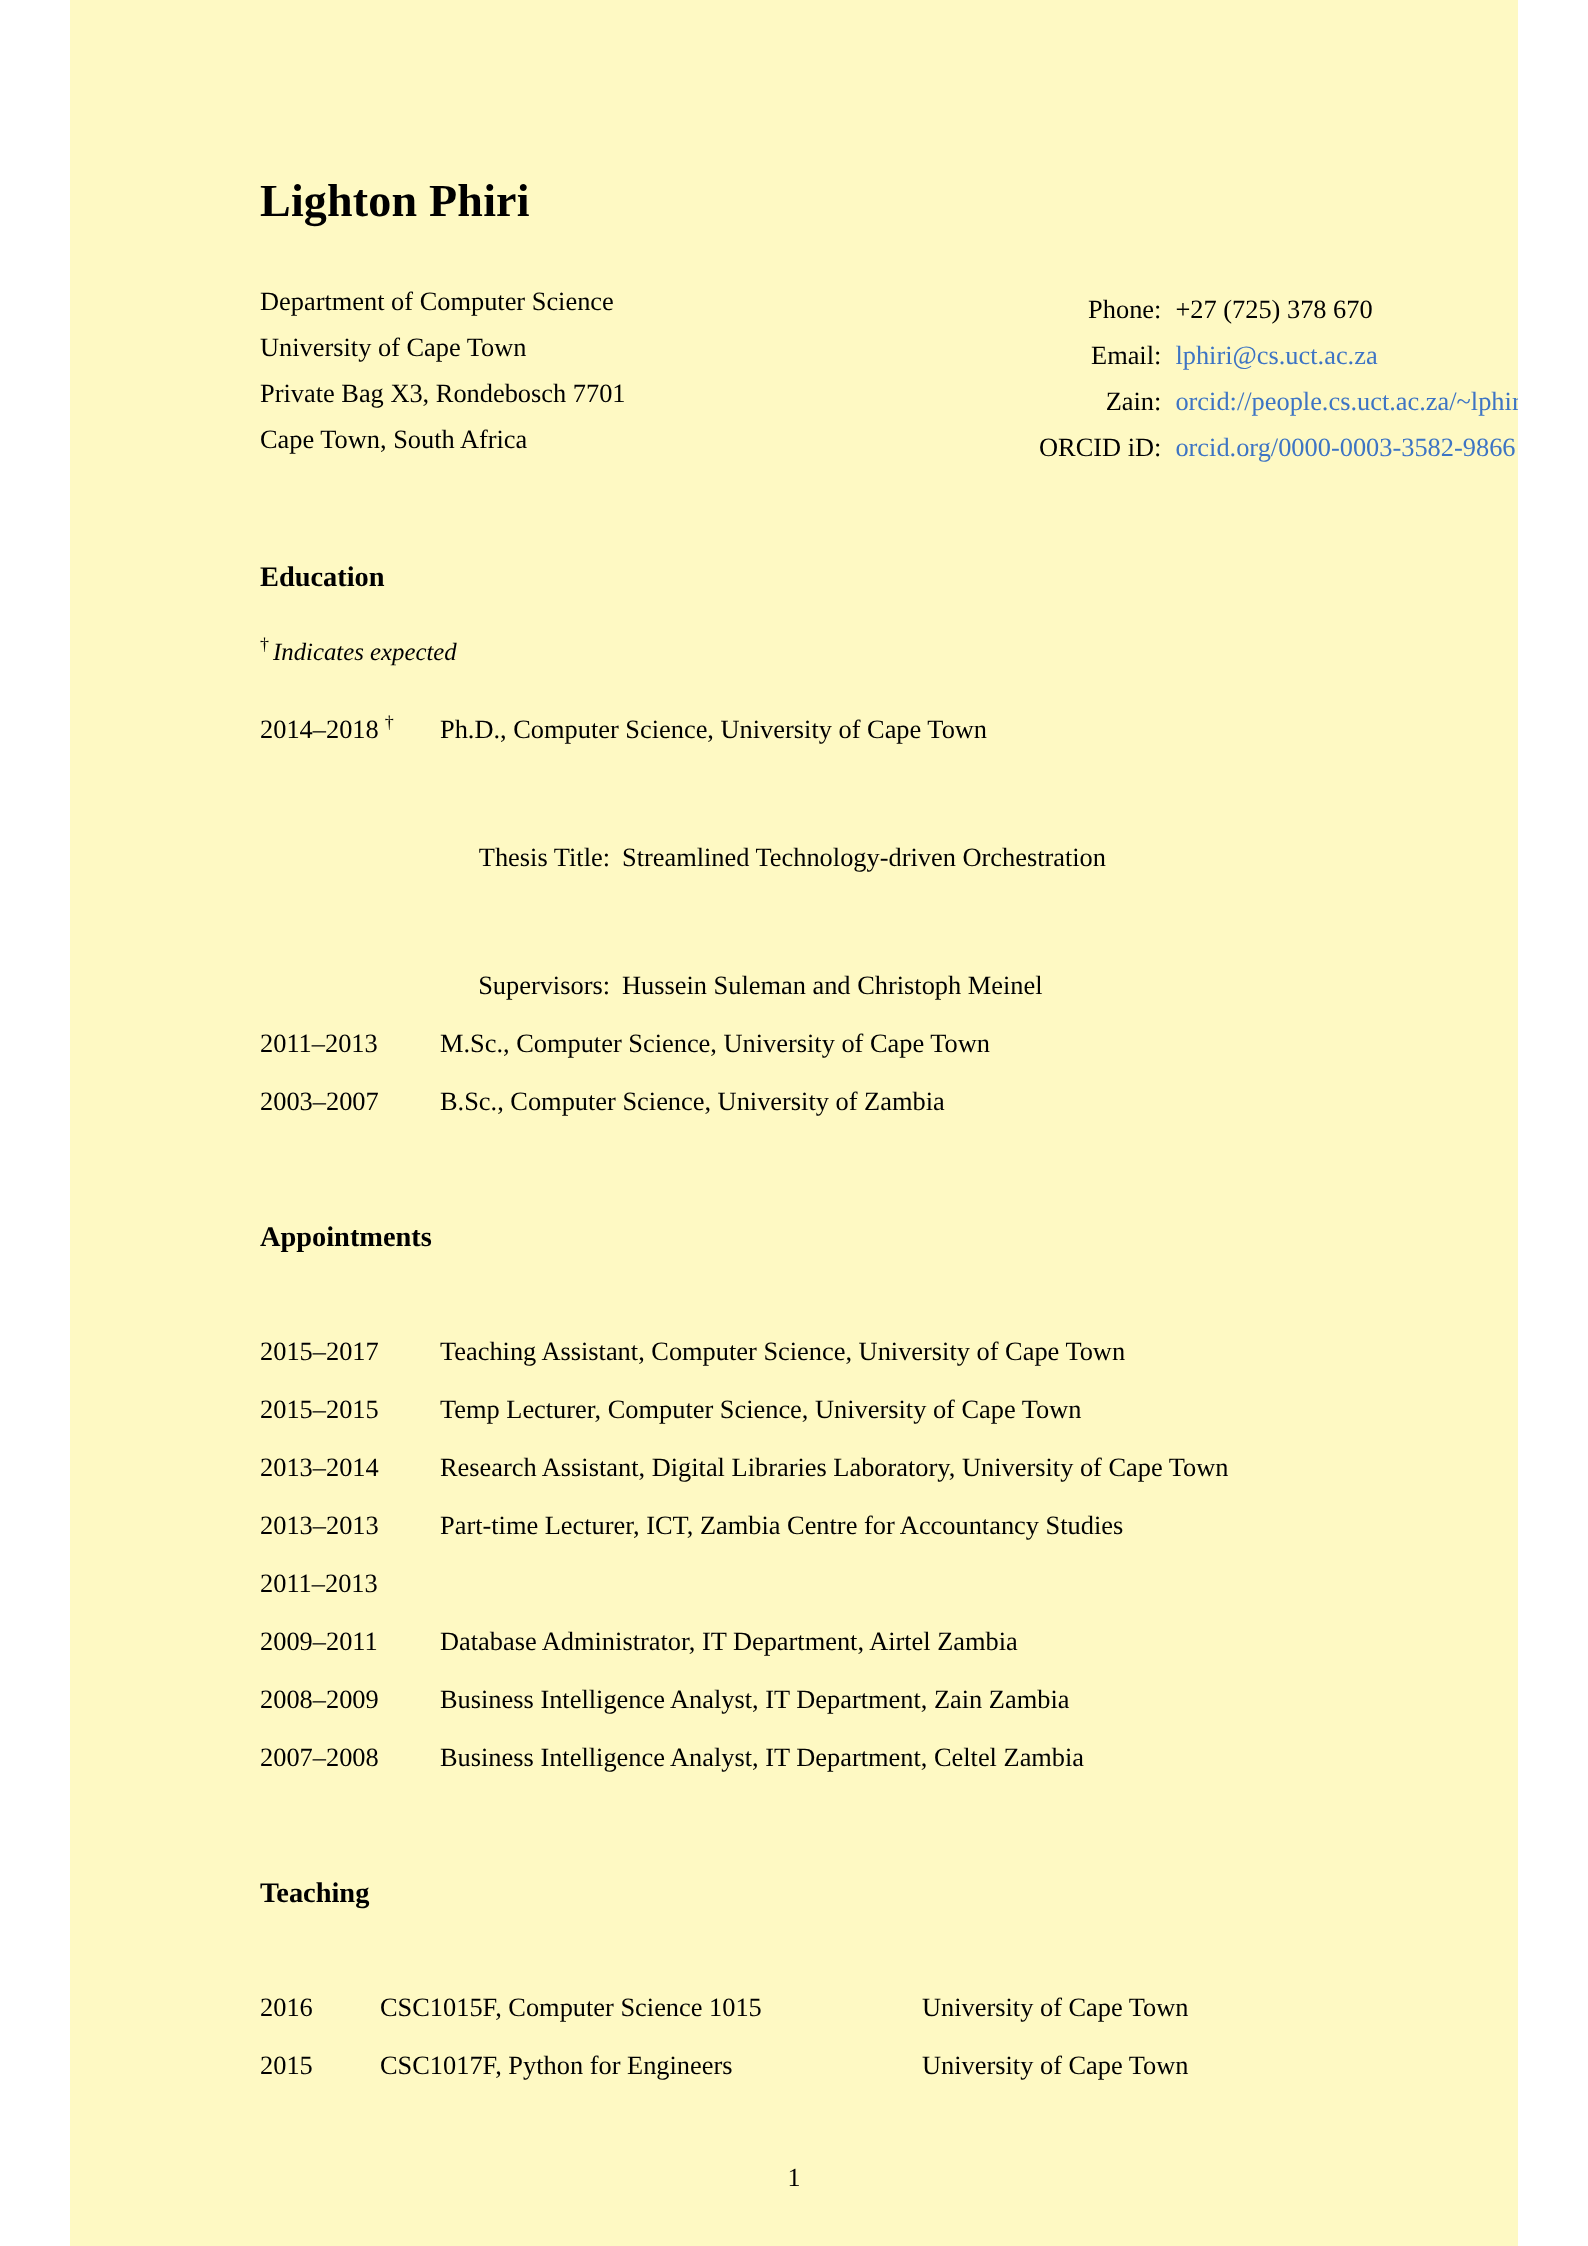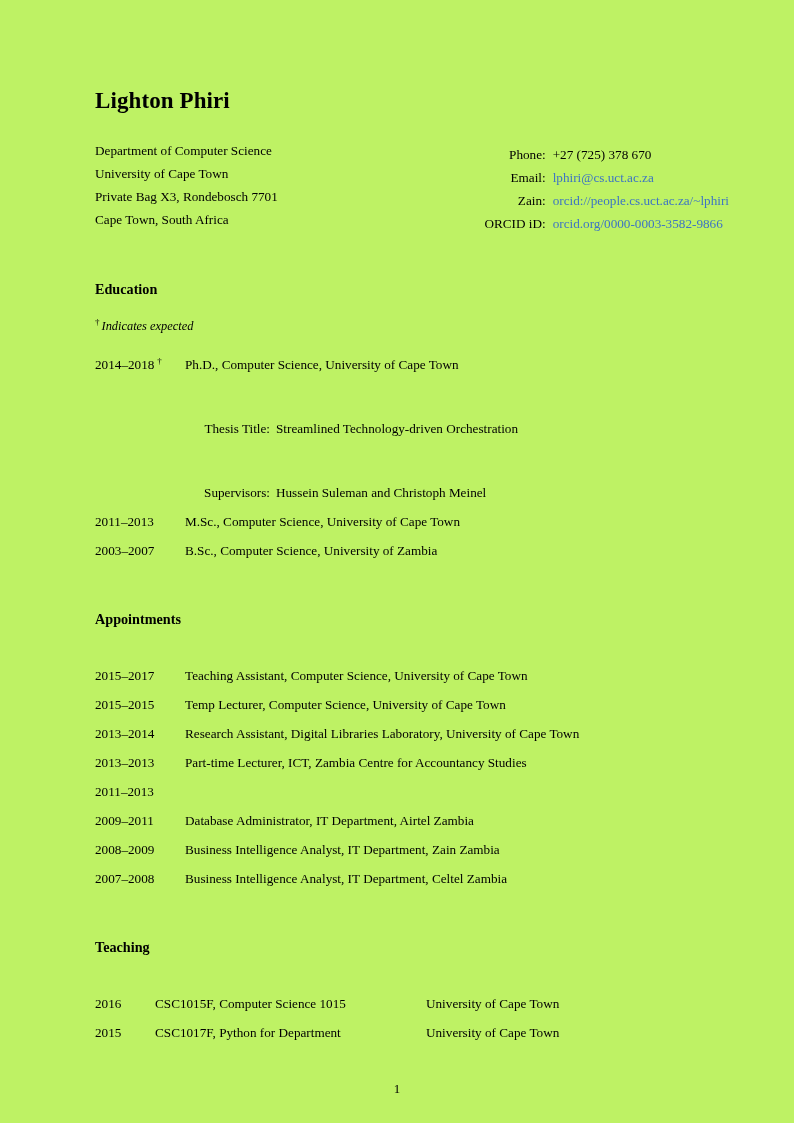--- a/index.html
+++ b/index.html
@@ -7,24 +7,24 @@
     padding: 0;
     background: #ffffff;
   }
   body {
     font-family: "Liberation Serif", "DejaVu Serif", serif;
     color: #000000;
     -webkit-font-smoothing: antialiased;
   }
   .page {
     position: relative;
-    width: 794px;
+    width: 724px;
     height: 1123px;
     margin: 0 auto;
-    background: #bef264;
+    background: #fef9c3;
     overflow: hidden;
   }
   .content {
     position: absolute;
     left: 95px;
     top: 88px;
     width: 634px;
   }
 
   
@@ -251,21 +251,21 @@
       <h2 class="section-title">Teaching</h2>
       <div class="spacer-lg"></div>
       <div id="teaching-entries">
           <div class="teach-row">
             <div class="teach-year">2016</div>
             <div class="teach-course">CSC1015F, Computer Science 1015</div>
             <div class="teach-place">University of Cape Town</div>
           </div>
           <div class="teach-row">
             <div class="teach-year">2015</div>
-            <div class="teach-course">CSC1017F, Python for Department</div>
+            <div class="teach-course">CSC1017F, Python for Engineers</div>
             <div class="teach-place">University of Cape Town</div>
           </div>
         </div>
     </div>
 
   </div>
 
   <div class="page-number">1</div>
 </div>
 

